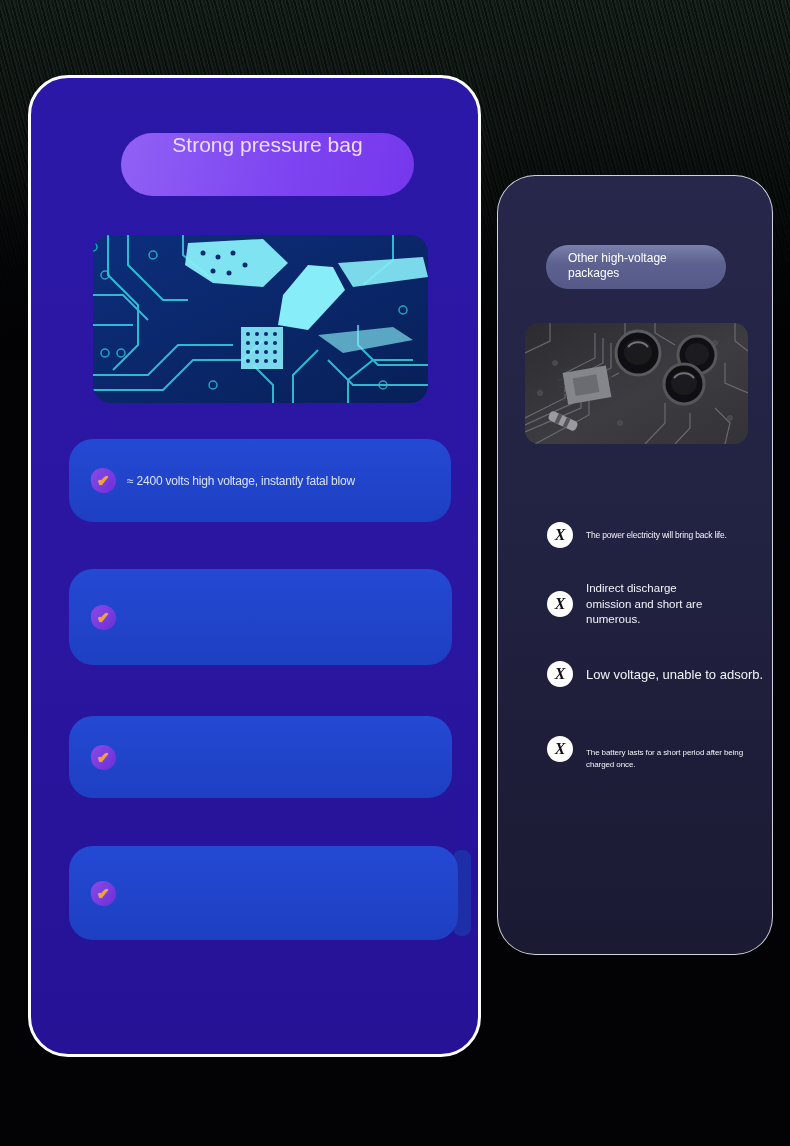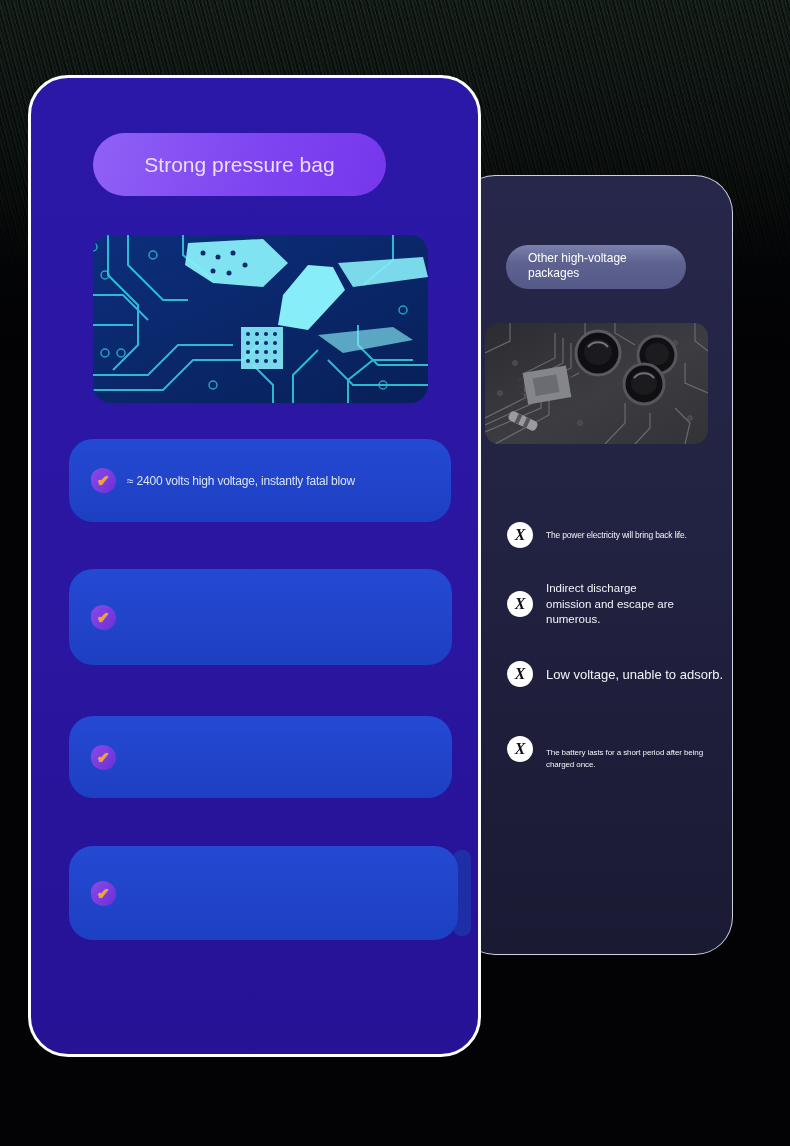--- a/index.html
+++ b/index.html
@@ -8,21 +8,21 @@
 
   
   .bg-top{position:absolute;left:0;top:0;width:790px;height:360px;
     background:
       linear-gradient(180deg,rgba(0,0,0,0.05) 0%,rgba(2,2,4,0.45) 40%,rgba(2,2,4,0.92) 75%,#020204 100%),
       repeating-linear-gradient(75deg,#1b2620 0 2px,#101813 2px 4px,#1e2a24 4px 5px,#0b120e 5px 7px),
       repeating-linear-gradient(-65deg,rgba(46,62,53,0.35) 0 1px,rgba(0,0,0,0) 1px 3px),
       #151d18;}
 
   
-  .right-card{position:absolute;left:457px;top:175px;width:276px;height:780px;
+  .right-card{position:absolute;left:497px;top:175px;width:276px;height:780px;
     box-sizing:border-box;border:1.5px solid rgba(228,231,240,0.9);border-radius:38px;
     background:linear-gradient(180deg,#27274b 0%,#222242 45%,#1a1a33 100%);z-index:1;}
   .pill-right{position:absolute;left:48px;top:69px;width:180px;height:44px;
     box-sizing:border-box;border-radius:22px;padding:6px 14px 0 22px;
     background:linear-gradient(180deg,#7b81ac 0%,#5d6290 40%,#545987 100%);}
   .pill-right p{margin:0;color:#fff;font-size:12px;line-height:1.25;max-width:126px;}
   .gray-img{position:absolute;left:27px;top:147px;width:223px;height:121px;
     border-radius:14px;overflow:hidden;}
   .gray-img svg{display:block;width:100%;height:100%;}
   .drawback{position:absolute;left:49px;display:flex;align-items:center;gap:13px;color:#f2f3f7;}
@@ -32,23 +32,23 @@
     font-family:"Liberation Serif",serif;font-weight:900;font-size:16px;color:#101014;}
   .d1{top:346px;} .d1 p{font-size:8.5px;letter-spacing:-0.2px;white-space:nowrap;}
   .d2{top:405px;} .d2 p{font-size:11.5px;line-height:1.35;max-width:130px;}
   .d3{top:485px;} .d3 p{font-size:13px;white-space:nowrap;}
   .d4{top:551px;} .d4 p{font-size:8px;line-height:1.45;max-width:180px;letter-spacing:-0.1px;margin-top:20px;}
 
   
   .left-card{position:absolute;left:28px;top:75px;width:453px;height:982px;
     box-sizing:border-box;border:3px solid #fdfdfd;border-radius:40px;
     background:linear-gradient(180deg,#2c18a8 0%,#2a16a0 55%,#261295 100%);z-index:2;}
-  .pill-title{position:absolute;left:62px;top:55px;width:293px;height:63px;border-radius:32px;
+  .pill-title{position:absolute;left:90px;top:55px;width:293px;height:63px;border-radius:32px;
     background:linear-gradient(105deg,#9061f5 0%,#7e45f1 55%,#7637ec 100%);
-    display:flex;align-items:center;justify-content:center;}
+    display:flex;justify-content:center;}
   .pill-title p{margin:0;color:#ecdcfe;font-size:21px;}
   .blue-img{position:absolute;left:62px;top:157px;width:335px;height:168px;
     border-radius:18px;overflow:hidden;}
   .blue-img svg{display:block;width:100%;height:100%;}
   .feature{position:absolute;left:38px;box-sizing:border-box;border-radius:24px;
     background:linear-gradient(180deg,#2449d3 0%,#1d3fc2 100%);
     display:flex;align-items:center;gap:11px;padding:0 18px 0 22px;color:#d9e4f4;}
   .feature p{margin:0;}
   .f1{top:361px;width:382px;height:83px;} .f1 p{font-size:12px;letter-spacing:-0.2px;}
   .f2{top:491px;width:383px;height:96px;} .f2 p{font-size:18px;line-height:1.35;letter-spacing:-0.2px;max-width:262px;}
@@ -138,21 +138,21 @@
     <div class="drawback d1">
       <span class="xicon">
           <i>X</i>
         </span>
       <p>The power electricity will bring back life.</p>
     </div>
     <div class="drawback d2">
       <span class="xicon">
           <i>X</i>
         </span>
-      <p>Indirect discharge omission and escape are numerous.</p>
+      <p>Indirect discharge omission and short are numerous.</p>
     </div>
     <div class="drawback d3">
       <span class="xicon">
           <i>X</i>
         </span>
       <p>Low voltage, unable to adsorb.</p>
     </div>
     <div class="drawback d4">
       <span class="xicon">
           <i>X</i>

